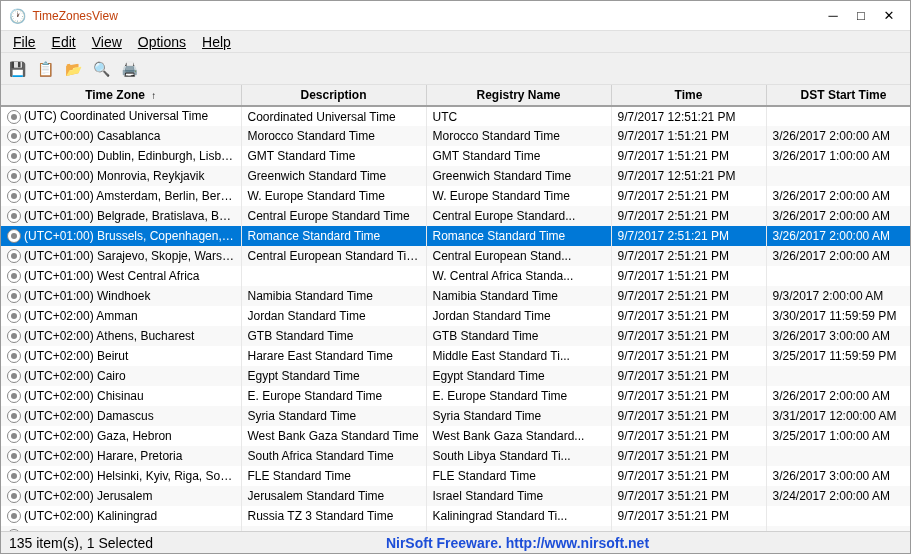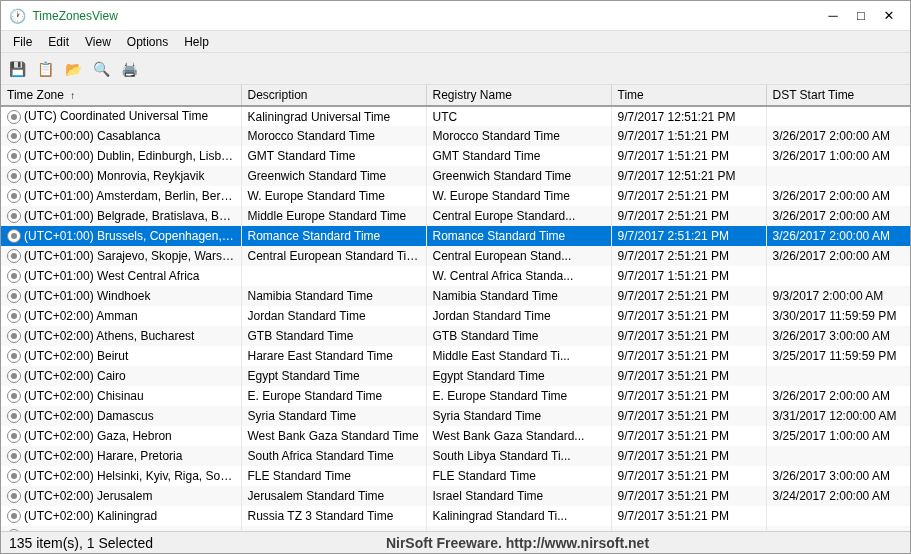--- a/index.html
+++ b/index.html
@@ -29,21 +29,21 @@
       border-bottom: 1px solid #e0e0e0;
       user-select: none;
     }
     .title-bar-left {
       display: flex;
       align-items: center;
       gap: 6px;
     }
     .title-bar-text {
       font-size: 12px;
-      color: #15803d;
+      color: #c2410c;
     }
     .title-bar-controls {
       display: flex;
       gap: 2px;
     }
     .title-btn {
       width: 26px;
       height: 20px;
       border: none;
       background: transparent;
@@ -58,21 +58,22 @@
       height: 22px;
       display: flex;
       align-items: center;
       padding: 0 4px;
       border-bottom: 1px solid #e0e0e0;
       background: #f0f0f0;
     }
     .menu-item {
       padding: 2px 8px;
       cursor: pointer;
-      font-size: 12px;
+      font-size: 14px;
+      text-decoration: underline;
     }
     .toolbar {
       height: 32px;
       display: flex;
       align-items: center;
       padding: 2px 4px;
       border-bottom: 1px solid #e0e0e0;
       background: #f0f0f0;
       gap: 2px;
     }
@@ -95,22 +96,22 @@
     table {
       width: 100%;
       border-collapse: collapse;
       table-layout: fixed;
     }
     thead th {
       background: #f0f0f0;
       border-right: 1px solid #d0d0d0;
       border-bottom: 2px solid #a0a0a0;
       padding: 3px 6px;
-      text-align: left;
-      font-weight: normal;
+      text-align: center;
+      font-weight: bold;
       font-size: 12px;
       cursor: pointer;
       white-space: nowrap;
       overflow: hidden;
       position: sticky;
       top: 0;
       z-index: 10;
     }
     .sort-arrow { font-size: 10px; margin-left: 3px; }
     tbody tr {
@@ -157,21 +158,21 @@
       height: 22px;
       background: #f0f0f0;
       border-top: 1px solid #d0d0d0;
       display: flex;
       align-items: center;
       padding: 0 8px;
       font-size: 14px;
       justify-content: space-between;
     }
     .status-left { color: #000; }
-    .status-center { color: #404040; font-weight: bold; }
+    .status-center { color: #1d4ed8; font-weight: bold; }
   </style>
 </head>
 <body>
 
 <div class="window">
 
   <div class="title-bar">
     <div class="title-bar-left">
       <span style="font-size:14px;">🕐</span>
       <span class="title-bar-text">TimeZonesView</span>
@@ -217,21 +218,21 @@
             <span>Time</span>
           </th>
           <th class="col-dst">
             <span>DST Start Time</span>
           </th>
         </tr>
       </thead>
       <tbody id="table-body">
       <tr>
             <td class="col-timezone"><span class="tz-icon"></span>(UTC) Coordinated Universal Time</td>
-            <td class="col-description">Kaliningrad Universal Time</td>
+            <td class="col-description">Coordinated Universal Time</td>
             <td class="col-registry">UTC</td>
             <td class="col-time">9/7/2017 12:51:21 PM</td>
             <td class="col-dst"></td>
           </tr>
           <tr>
             <td class="col-timezone"><span class="tz-icon"></span>(UTC+00:00) Casablanca</td>
             <td class="col-description">Morocco Standard Time</td>
             <td class="col-registry">Morocco Standard Time</td>
             <td class="col-time">9/7/2017 1:51:21 PM</td>
             <td class="col-dst">3/26/2017 2:00:00 AM</td>
@@ -252,21 +253,21 @@
           </tr>
           <tr>
             <td class="col-timezone"><span class="tz-icon"></span>(UTC+01:00) Amsterdam, Berlin, Bern, Ro...</td>
             <td class="col-description">W. Europe Standard Time</td>
             <td class="col-registry">W. Europe Standard Time</td>
             <td class="col-time">9/7/2017 2:51:21 PM</td>
             <td class="col-dst">3/26/2017 2:00:00 AM</td>
           </tr>
           <tr>
             <td class="col-timezone"><span class="tz-icon"></span>(UTC+01:00) Belgrade, Bratislava, Budapest...</td>
-            <td class="col-description">Middle Europe Standard Time</td>
+            <td class="col-description">Central Europe Standard Time</td>
             <td class="col-registry">Central Europe Standard...</td>
             <td class="col-time">9/7/2017 2:51:21 PM</td>
             <td class="col-dst">3/26/2017 2:00:00 AM</td>
           </tr>
           <tr class="selected">
             <td class="col-timezone"><span class="tz-icon"></span>(UTC+01:00) Brussels, Copenhagen, Madri...</td>
             <td class="col-description">Romance Standard Time</td>
             <td class="col-registry">Romance Standard Time</td>
             <td class="col-time">9/7/2017 2:51:21 PM</td>
             <td class="col-dst">3/26/2017 2:00:00 AM</td>

